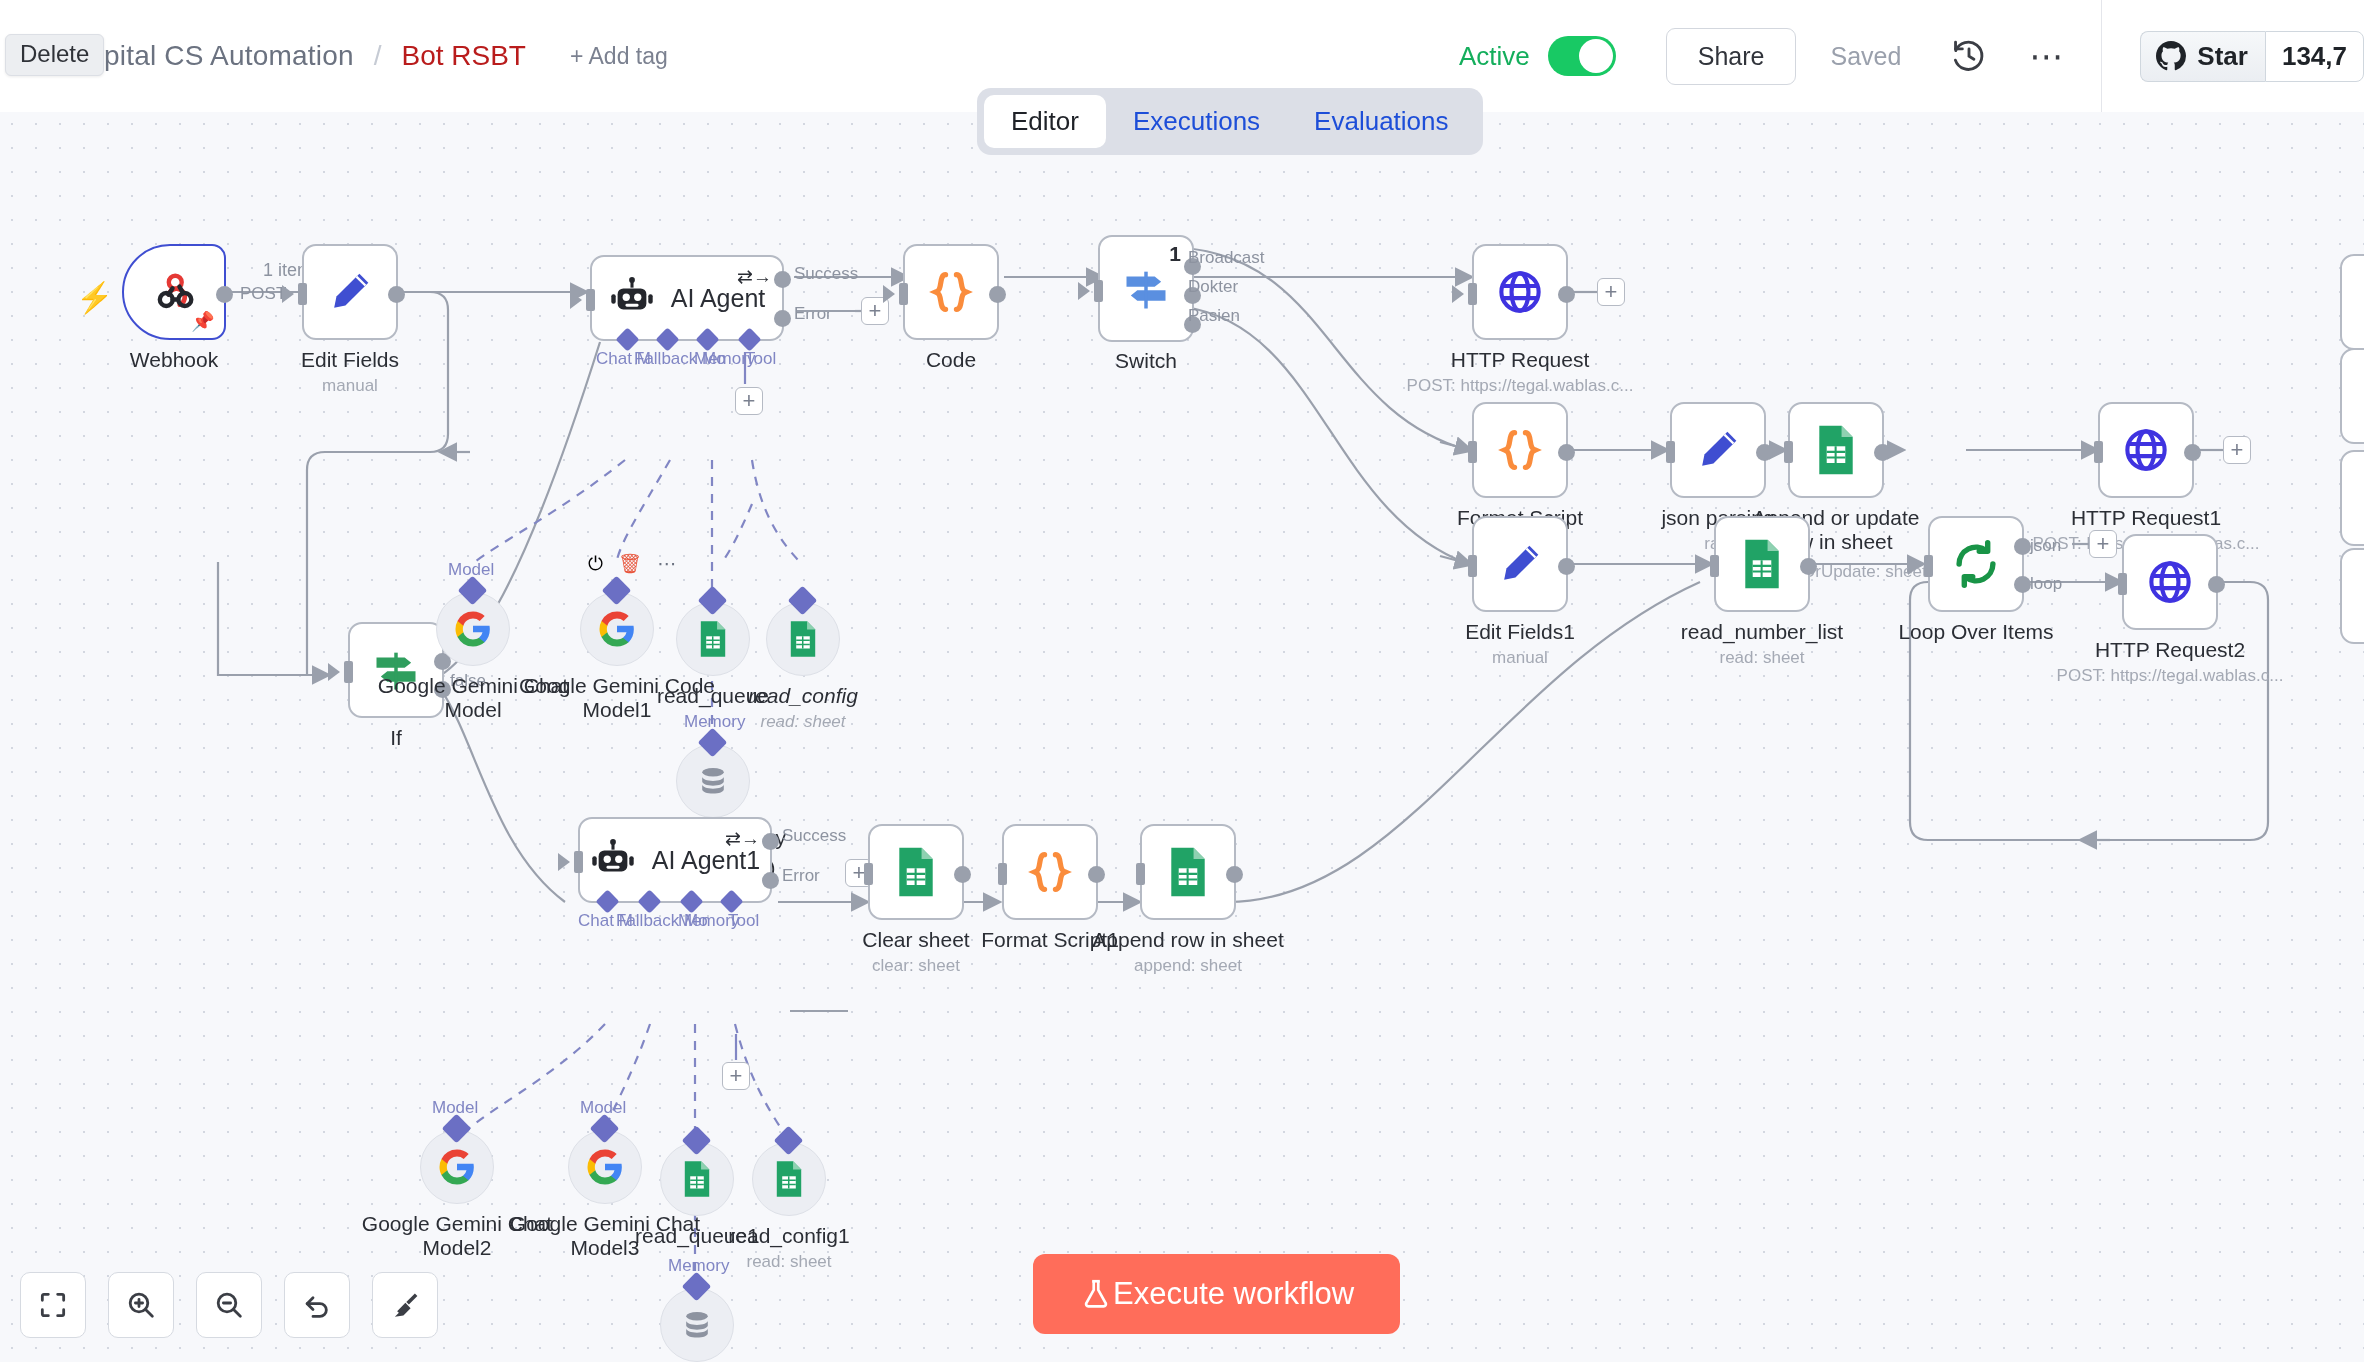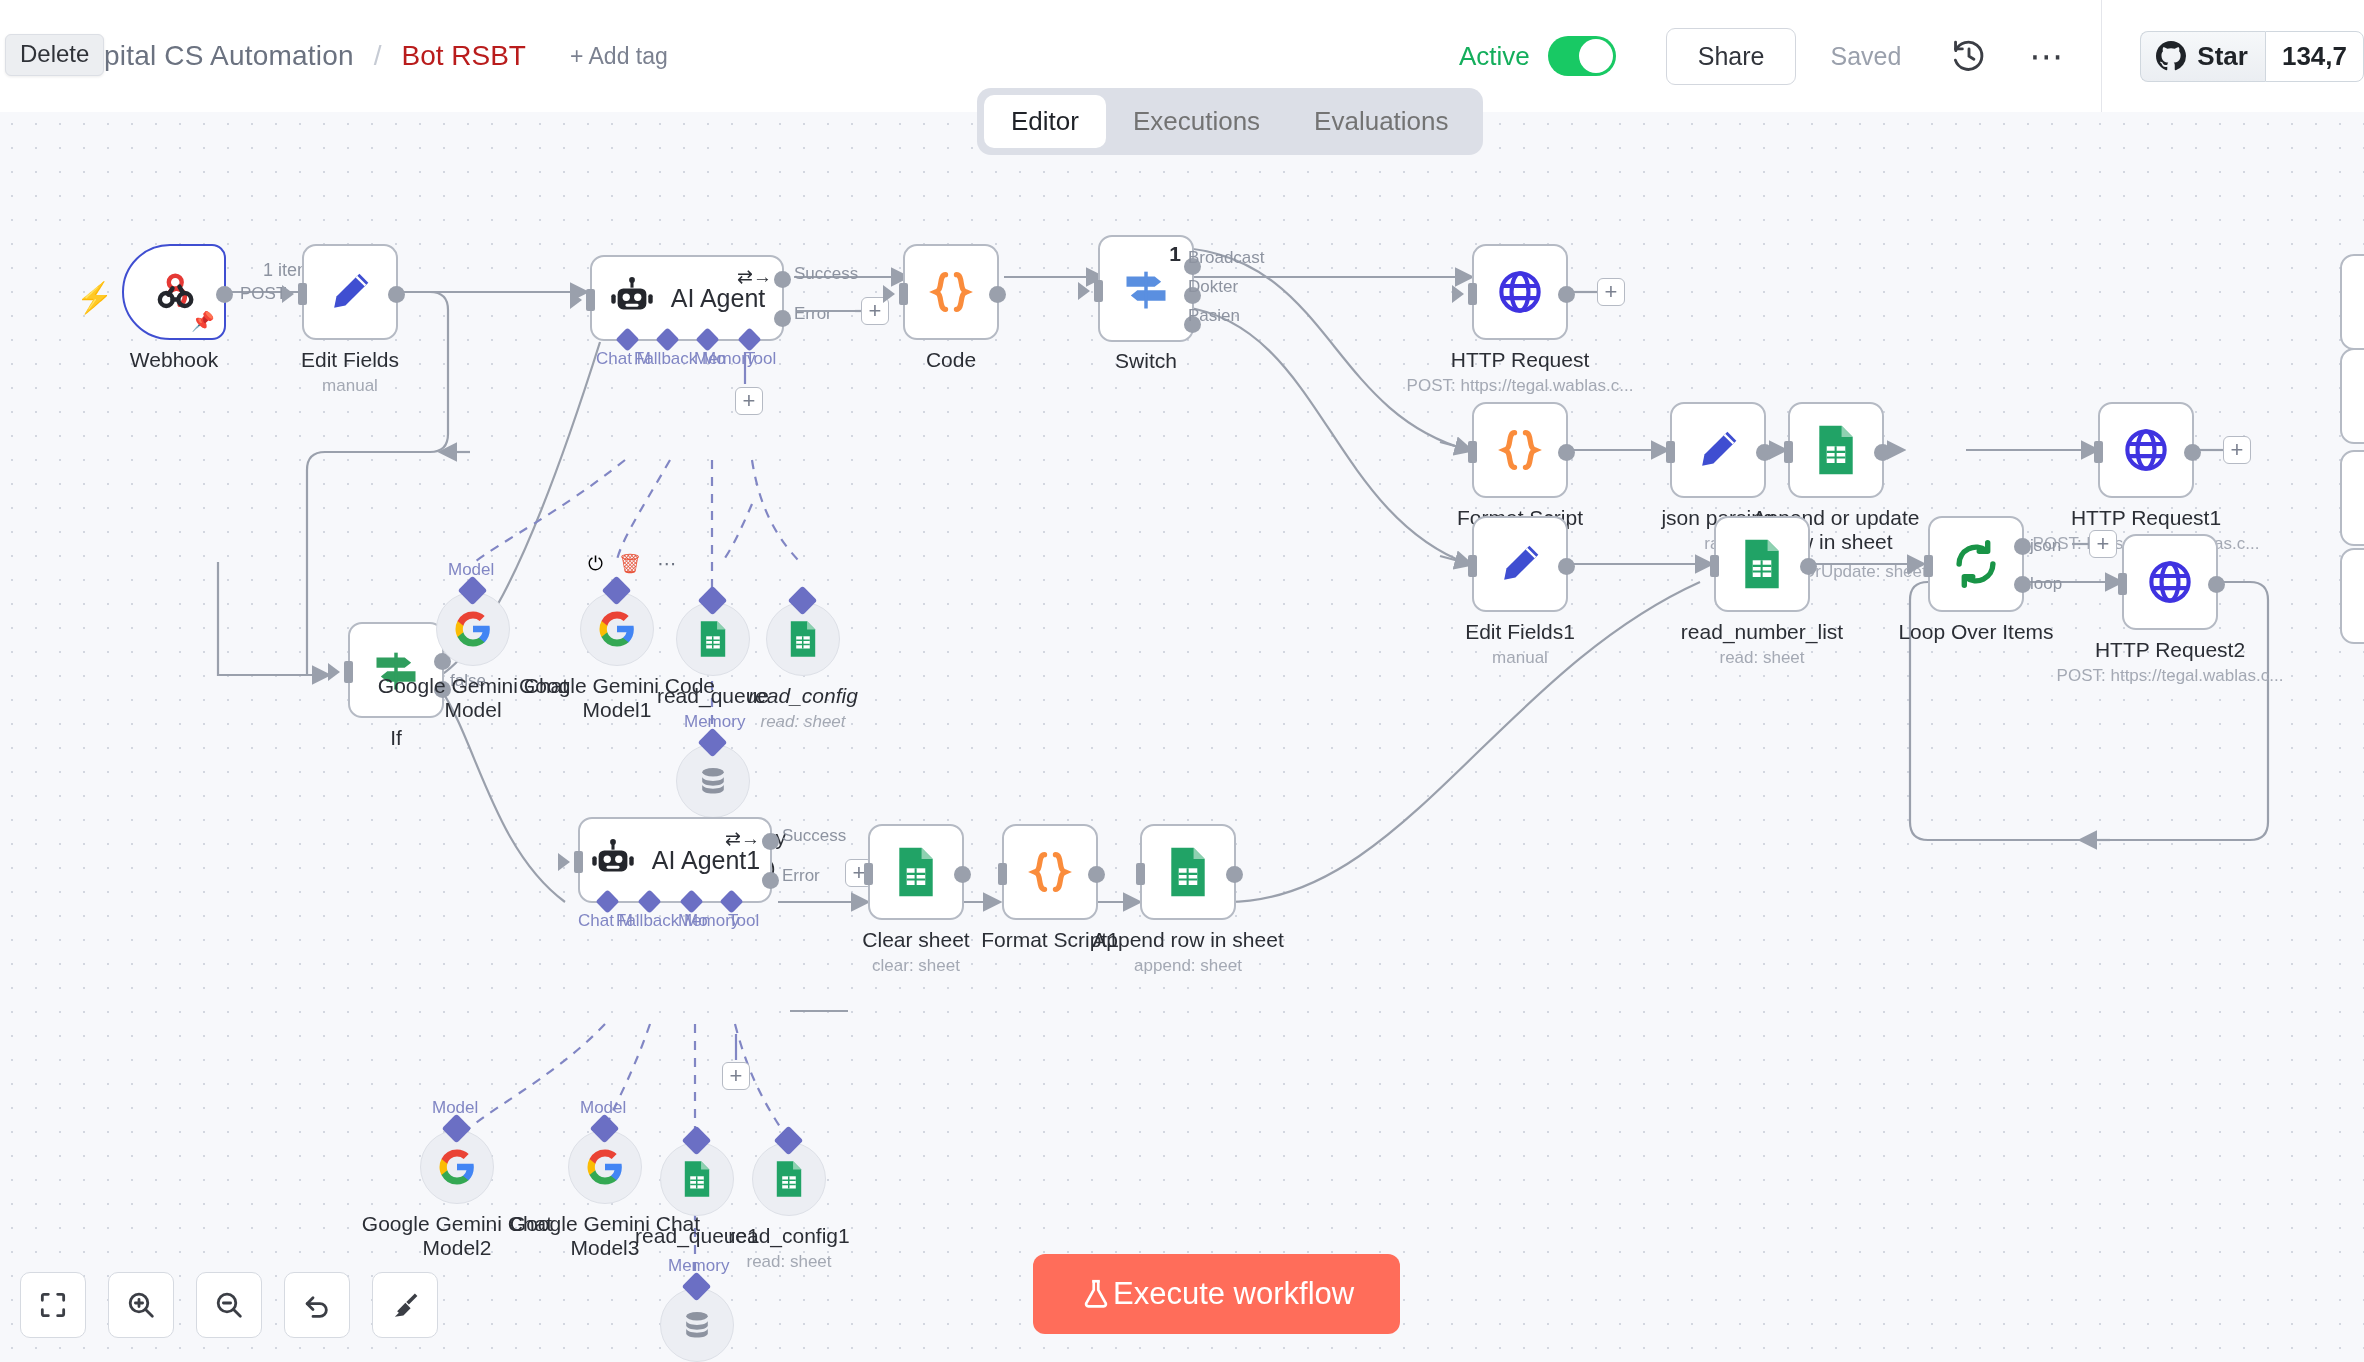--- a/index.html
+++ b/index.html
@@ -64,21 +64,21 @@
     background: #fff; border: 1px solid #d0d7de; border-radius: 0 8px 8px 0;
     padding: 9px 16px; font-size: 26px; color: #1f2328; font-weight: bold;
   }
 
   
   .tabs {
     position: absolute; left: 977px; top: 88px;
     background: #dcdfe7; border-radius: 14px; padding: 7px;
     display: flex; gap: 0; z-index: 55;
   }
-  .tab { font-size: 26px; color: #737373; padding: 11px 27px; border-radius: 10px; white-space: nowrap; }
+  .tab { font-size: 26px; color: #1d4ed8; padding: 11px 27px; border-radius: 10px; white-space: nowrap; }
   .tab.active { background: #fff; color: #1f2228; }
 
   
   .canvas {
     position: absolute; top: 112px; left: 0; width: 2364px; height: 1250px;
     background-color: #f7f8fb;
     background-image: radial-gradient(#d3d7e0 1.3px, transparent 1.4px);
     background-size: 24px 24px;
     overflow: hidden;
   }

